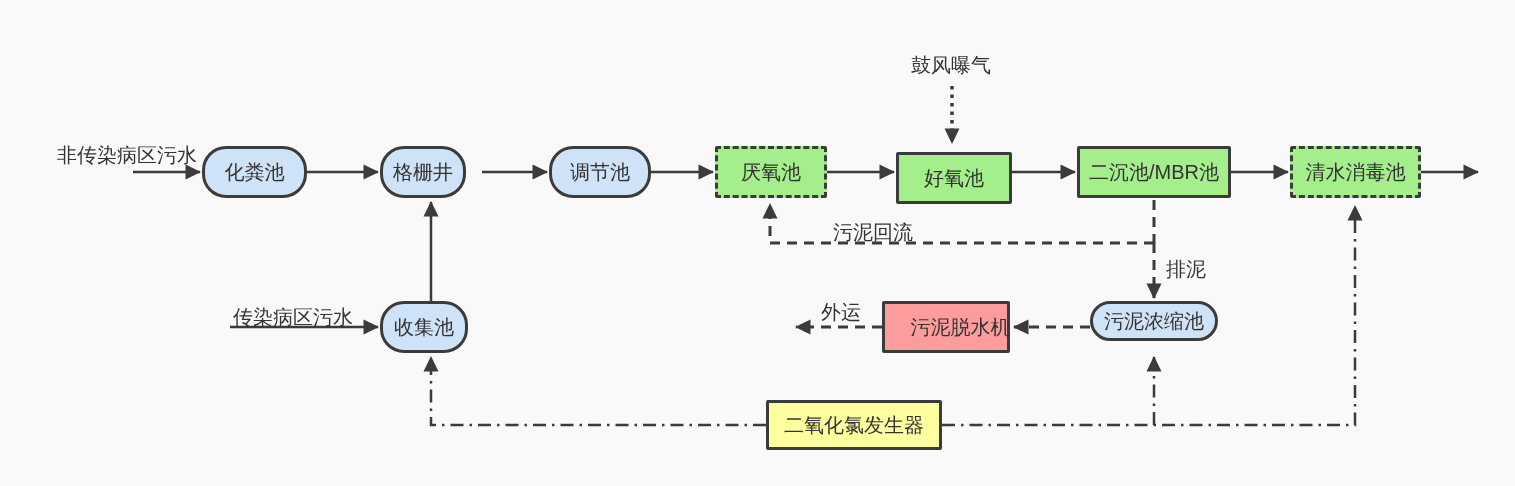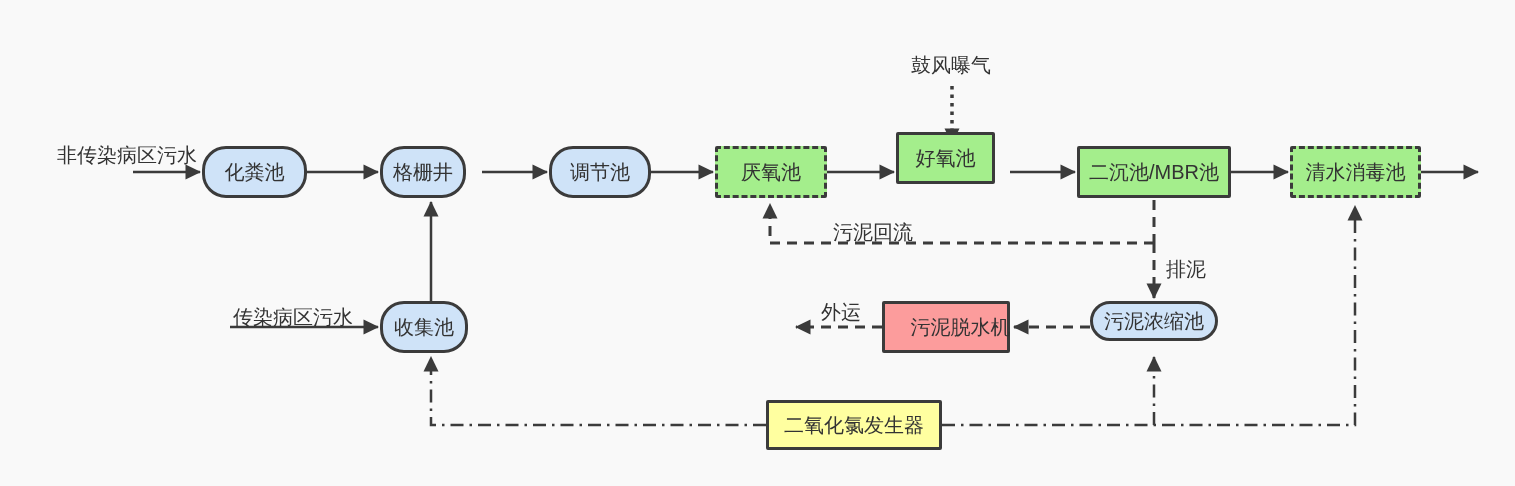--- a/index.html
+++ b/index.html
@@ -74,21 +74,21 @@
   </div>
   <div class="node c-blue" style="left:380px;top:146px;width:86px;height:52px">
     <span>格栅井</span>
   </div>
   <div class="node c-blue" style="left:549px;top:146px;width:102px;height:52px">
     <span>调节池</span>
   </div>
   <div class="node c-green b-dashed" style="left:715px;top:146px;width:112px;height:52px">
     <span>厌氧池</span>
   </div>
-  <div class="node c-green" style="left:896px;top:132px;width:99px;height:52px">
+  <div class="node c-green" style="left:896px;top:152px;width:116px;height:52px">
     <span>好氧池</span>
   </div>
   <div class="node c-green" style="left:1077px;top:146px;width:154px;height:52px">
     <span>二沉池/MBR池</span>
   </div>
   <div class="node c-green b-dashed" style="left:1290px;top:146px;width:131px;height:52px">
     <span>清水消毒池</span>
   </div>
   <div class="node c-blue" style="left:380px;top:301px;width:88px;height:52px">
     <span>收集池</span>

